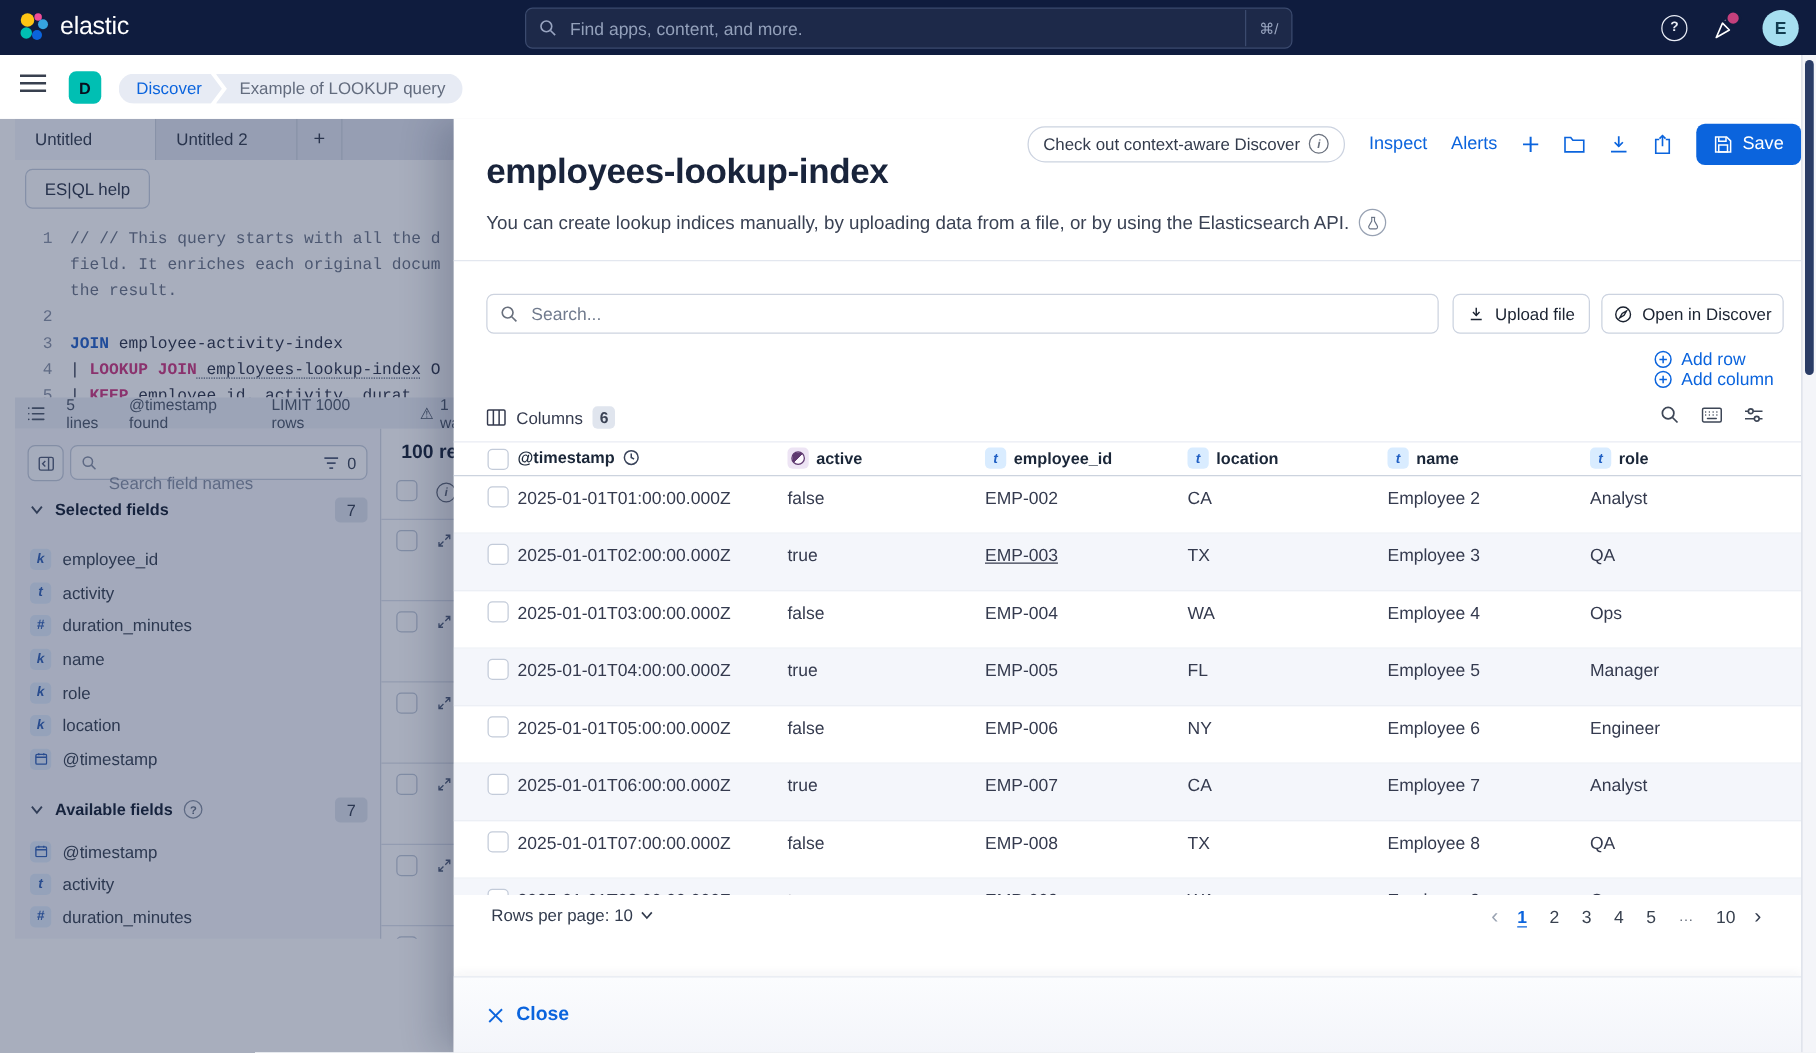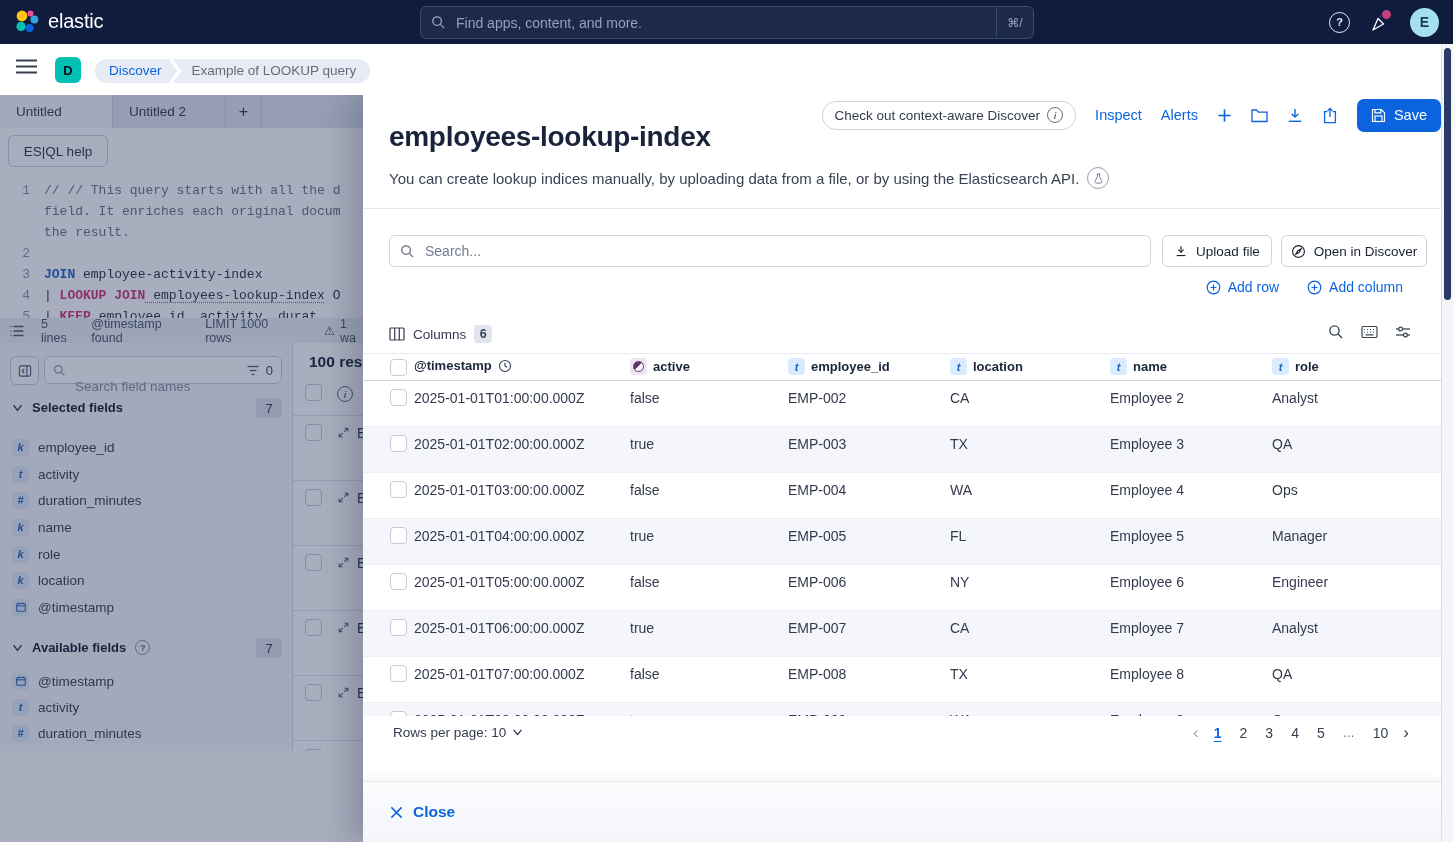--- a/index.html
+++ b/index.html
@@ -37,21 +37,21 @@
   .ctx-pill{height:27px;border:1px solid #ccd3e0;border-radius:14px;display:flex;align-items:center;gap:7px;
             padding:0 12px;font-size:13.5px;color:#333b4c;background:#fff;}
   .i-circ{width:14px;height:14px;border:1px solid #69707d;border-radius:50%;color:#69707d;font-size:9.5px;
           display:flex;align-items:center;justify-content:center;font-style:italic;font-weight:700;}
   .btn-outline{height:33px;border:1px solid #cdd4e0;border-radius:7px;background:#fff;padding:0 16px;
                font-size:14.5px;font-weight:500;color:#1c2740;display:flex;align-items:center;}
   .tlink{color:#0b64dd;font-size:14.5px;font-weight:500;}
   .btn-primary{height:33px;background:#0b64dd;border-radius:7px;color:#fff;font-size:14.5px;font-weight:500;
                display:flex;align-items:center;gap:8px;padding:0 14px;}
   
-  .lpanel{left:0;top:95px;width:363px;height:656px;background:#fff;overflow:hidden;z-index:1;}
+  .lpanel{left:12px;top:95px;width:363px;height:656px;background:#fff;overflow:hidden;z-index:1;}
   .tabbar{left:0;top:0;width:363px;height:33px;background:#e3e7ef;}
   .tab{position:absolute;top:0;height:33px;line-height:33px;padding-left:16px;font-size:13.5px;color:#3a4252;
        border-right:1px solid #cdd3de;box-sizing:border-box;}
   .tab.active{background:#f6f8fc;}
   .esql-btn{left:8px;top:40px;width:98px;height:30px;border:1px solid #c9d1de;border-radius:6px;background:#fdfdfe;
             font-size:13.5px;color:#343c4d;display:flex;align-items:center;justify-content:center;}
   .editor{left:0;top:84px;width:363px;height:139px;background:#fff;overflow:hidden;
           font-family:"Liberation Mono","DejaVu Sans Mono",monospace;font-size:13px;}
   .crow{position:absolute;left:0;height:21px;display:flex;white-space:pre;}
   .lnum{width:30px;text-align:right;padding-right:14px;color:#8e96a8;}
@@ -91,21 +91,21 @@
   .fly-title{left:26px;top:26px;font-size:28px;font-weight:700;color:#19243b;letter-spacing:-.3px;}
   .fly-desc{left:26px;top:72px;font-size:15px;color:#3a4254;display:flex;align-items:center;gap:8px;}
   .beaker{width:20px;height:20px;border:1px solid #98a2b3;border-radius:50%;display:flex;align-items:center;justify-content:center;}
   .divider{left:0;top:113px;width:1078px;height:1px;background:#e3e7ef;}
   .fly-search{left:26px;top:140px;width:762px;height:32px;border:1px solid #cdd3df;border-radius:6px;background:#fff;
               display:flex;align-items:center;padding:0 10px;gap:8px;box-sizing:border-box;}
   .fly-search input{flex:1;border:none;outline:none;font-size:14px;color:#0369a1;background:transparent;}
   .fly-search input::placeholder{color:#717b8e;}
   .fbtn{position:absolute;top:140px;height:32px;border:1px solid #ccd3e0;border-radius:6px;background:#fff;
         display:flex;align-items:center;justify-content:center;gap:8px;font-size:13.5px;font-weight:500;color:#1a2230;box-sizing:border-box;}
-  .addlinks{top:184px;right:38px;display:flex;gap:28px;}
+  .addlinks{top:184px;right:22px;display:flex;flex-direction:column;}
   .addlink{display:flex;align-items:center;gap:7px;color:#0b64dd;font-size:14px;}
   .grid-ctl{left:26px;top:230px;display:flex;align-items:center;gap:8px;font-size:13.5px;color:#343a4e;}
   .badge6{width:18px;height:18px;background:#e0e5ee;border-radius:4px;color:#3a4254;font-size:12.5px;font-weight:700;
           display:flex;align-items:center;justify-content:center;}
   .grid-icons{top:229px;right:30px;display:flex;align-items:center;gap:17px;color:#3d4656;}
   .thead{left:0;top:258px;width:1078px;height:28px;border-top:1px solid #e9ecf3;border-bottom:1px solid #ccd3de;box-sizing:border-box;}
   .hc{position:absolute;top:4px;display:flex;align-items:center;gap:6px;font-size:13px;font-weight:700;color:#1a2638;}
   .tok-t{width:17px;height:17px;border-radius:4px;background:#d9ecff;color:#2160c4;flex:none;
          display:flex;align-items:center;justify-content:center;font-size:11px;font-weight:700;font-style:italic;}
   .tok-bool{width:17px;height:17px;border-radius:4px;background:#ede4f4;flex:none;
@@ -573,21 +573,21 @@
           <span class="tc" style="left:267px;">false</span>
           <span class="tc" style="left:425px;">EMP-002</span>
           <span class="tc" style="left:587px;">CA</span>
           <span class="tc" style="left:747px;">Employee 2</span>
           <span class="tc" style="left:909px;">Analyst</span>
       </div>
       <div class="trow alt" style="top:46px;">
         <span class="cb row-cb"></span>
         <span class="tc" style="left:51px;">2025-01-01T02:00:00.000Z</span>
           <span class="tc" style="left:267px;">true</span>
-          <span class="tc" style="left:425px;">EMP-003</span>
+          <span class="tc" style="left:425px;text-decoration:underline;">EMP-003</span>
           <span class="tc" style="left:587px;">TX</span>
           <span class="tc" style="left:747px;">Employee 3</span>
           <span class="tc" style="left:909px;">QA</span>
       </div>
       <div class="trow" style="top:92px;">
         <span class="cb row-cb"></span>
         <span class="tc" style="left:51px;">2025-01-01T03:00:00.000Z</span>
           <span class="tc" style="left:267px;">false</span>
           <span class="tc" style="left:425px;">EMP-004</span>
           <span class="tc" style="left:587px;">WA</span>

